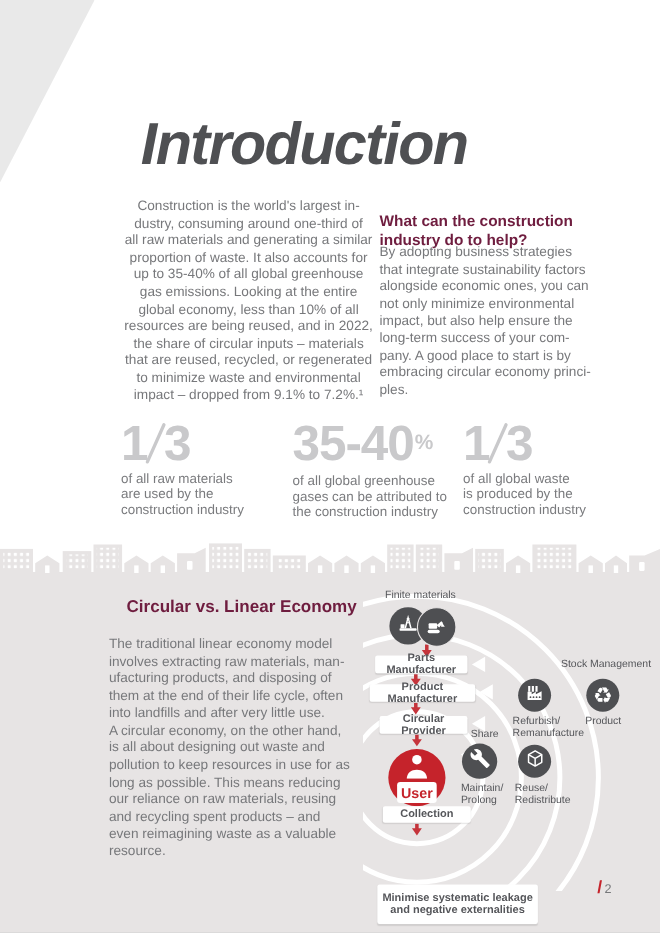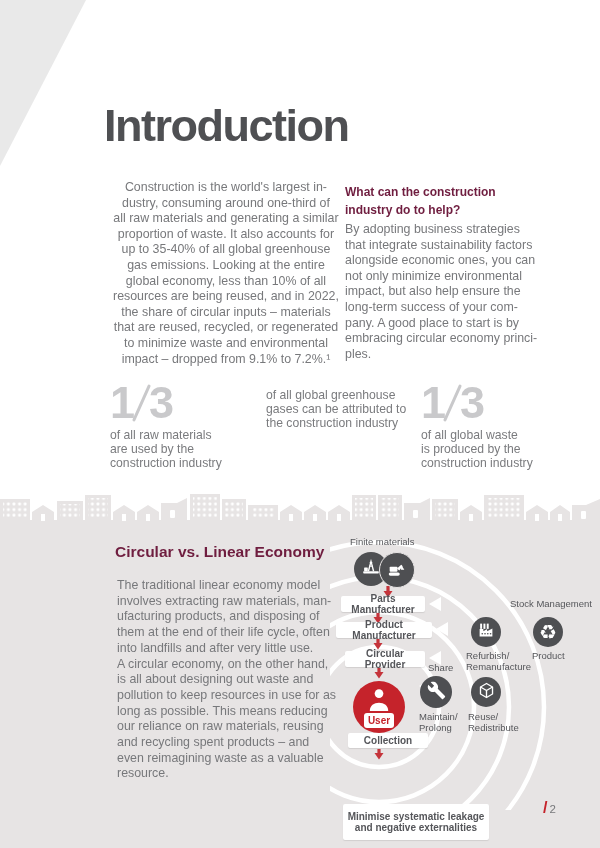--- a/index.html
+++ b/index.html
@@ -6,53 +6,53 @@
   .page{position:relative;width:600px;height:848px;background:#ffffff;overflow:hidden;
         font-family:"Liberation Sans",sans-serif;margin:0 auto;}
   .abs{position:absolute;}
   .pre{white-space:pre;}
 
   
   .wedge{left:0;top:0;width:90px;height:170px;background:#e9e9e9;
          clip-path:polygon(0 0,86px 0,0 166px);}
 
   
-  .title{left:104px;top:100px;font-size:45px;font-weight:bold;color:#4f5053;letter-spacing:-1.5px;}
+  .title{left:128px;top:100px;font-size:54px;font-weight:bold;color:#4f5053;letter-spacing:-1.5px;font-style:italic;}
   .body-text{font-size:12.4px;line-height:15.6px;color:#77787b;}
   .intro-body{left:113px;top:180px;text-align:center;}
   .maroon-h{font-weight:bold;color:#6f1d3f;}
-  .help-h{left:345px;top:184px;font-size:12px;line-height:17.5px;}
+  .help-h{left:345px;top:192px;font-size:14px;line-height:17.5px;}
   .help-body{left:345px;top:222px;}
 
   
   .stat{top:383px;}
   .stat-big{display:flex;align-items:flex-start;color:#c9c9cb;font-weight:bold;
             font-size:45px;line-height:40px;letter-spacing:-1px;}
   .slash{width:3px;height:40px;background:#c9c9cb;transform:rotate(24deg);
          margin:0 6px;border-radius:2px;}
   .pct{font-size:19px;align-self:flex-end;margin-bottom:2px;margin-left:1px;}
   .stat-cap{margin-top:5px;font-size:12.2px;line-height:14px;color:#7a7b7e;}
 
   
   .gray-section{left:0;top:520px;width:600px;height:328px;background:#e7e4e4;}
   .skyline{left:0;top:490px;}
 
   .circ-h{left:115px;top:543px;font-size:15.5px;}
-  .circ-body{left:117px;top:578px;font-size:12.4px;line-height:15.7px;}
+  .circ-body{left:99px;top:578px;font-size:12.4px;line-height:15.7px;}
 
   
   .loops{left:330px;top:525px;pointer-events:none;}
   .dbox{background:#fff;border-radius:2px;color:#55565a;font-weight:bold;font-size:10px;
         display:flex;align-items:center;justify-content:center;text-align:center;
         box-shadow:0 1px 1px rgba(90,90,90,.15);line-height:11px;}
   .dcircle{border-radius:50%;background:#4e4f52;display:flex;align-items:center;justify-content:center;}
   .dlabel{font-size:9.5px;font-weight:normal;color:#55565a;line-height:11px;white-space:pre;}
   .user-circle{background:#c5232b;border-radius:50%;display:flex;flex-direction:column;
                align-items:center;justify-content:center;}
-  .user-chip{background:#fff;border-radius:3px;color:#c5232b;font-weight:bold;font-size:10px;
+  .user-chip{background:#fff;border-radius:3px;color:#c5232b;font-weight:bold;font-size:13px;
              padding:2px 4px;margin-top:-2px;}
   .recycle-glyph{font-family:"DejaVu Sans",sans-serif;color:#fff;font-size:20px;line-height:20px;}
 
   
   .pagenum{left:543px;top:800px;display:flex;align-items:flex-end;}
   .pagenum .sl{color:#c5232b;font-size:16px;font-weight:bold;line-height:16px;}
   .pagenum .n{color:#77787b;font-size:11.5px;line-height:13px;margin-left:2px;}
 </style>
 </head>
 <body>
@@ -93,20 +93,24 @@
       <span>1</span>
       <span class="slash"></span>
       <span>3</span>
     </div>
     <div class="stat-cap pre">of all raw materials
 are used by the
 construction industry</div>
   </div>
 
   <div class="abs stat" style="left:266px;">
+    <div class="stat-big">
+      <span>35-40</span>
+      <span class="pct">%</span>
+    </div>
     <div class="stat-cap pre">of all global greenhouse
 gases can be attributed to
 the construction industry</div>
   </div>
 
   <div class="abs stat" style="left:421px;">
     <div class="stat-big">
       <span>1</span>
       <span class="slash"></span>
       <span>3</span>

